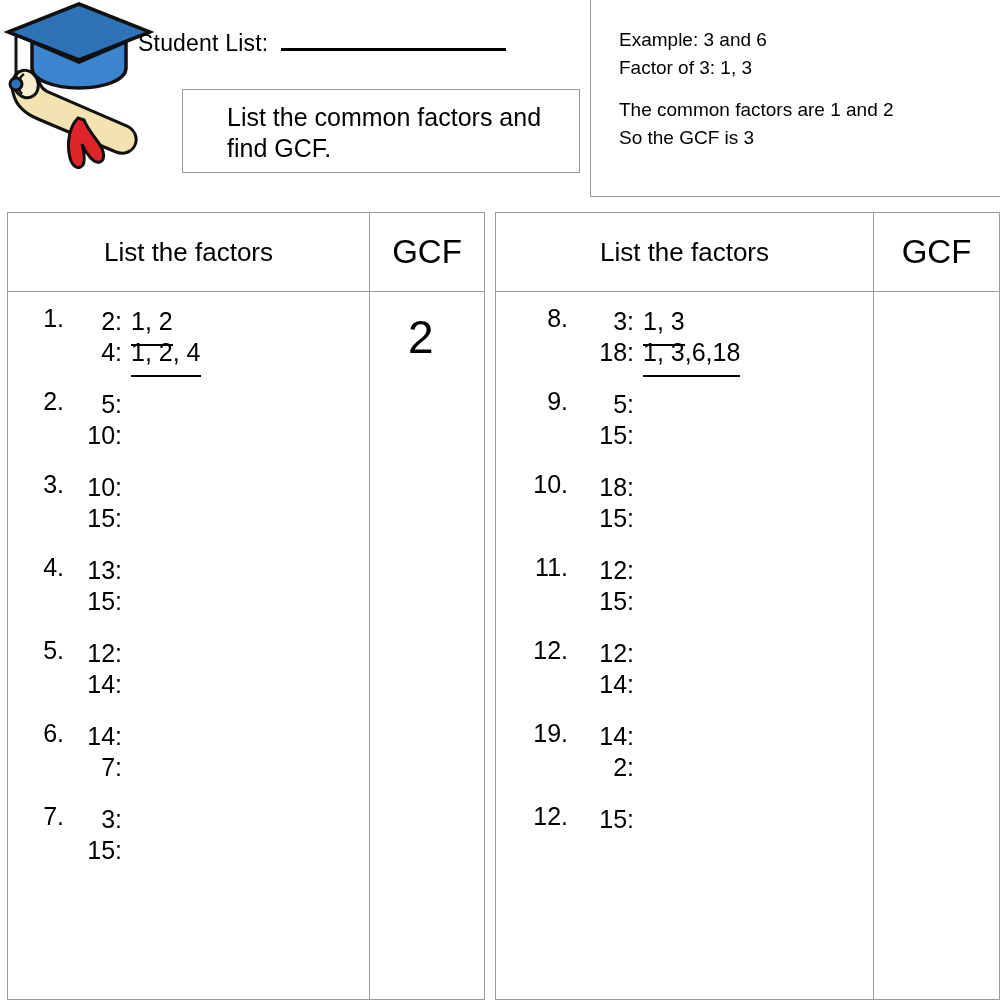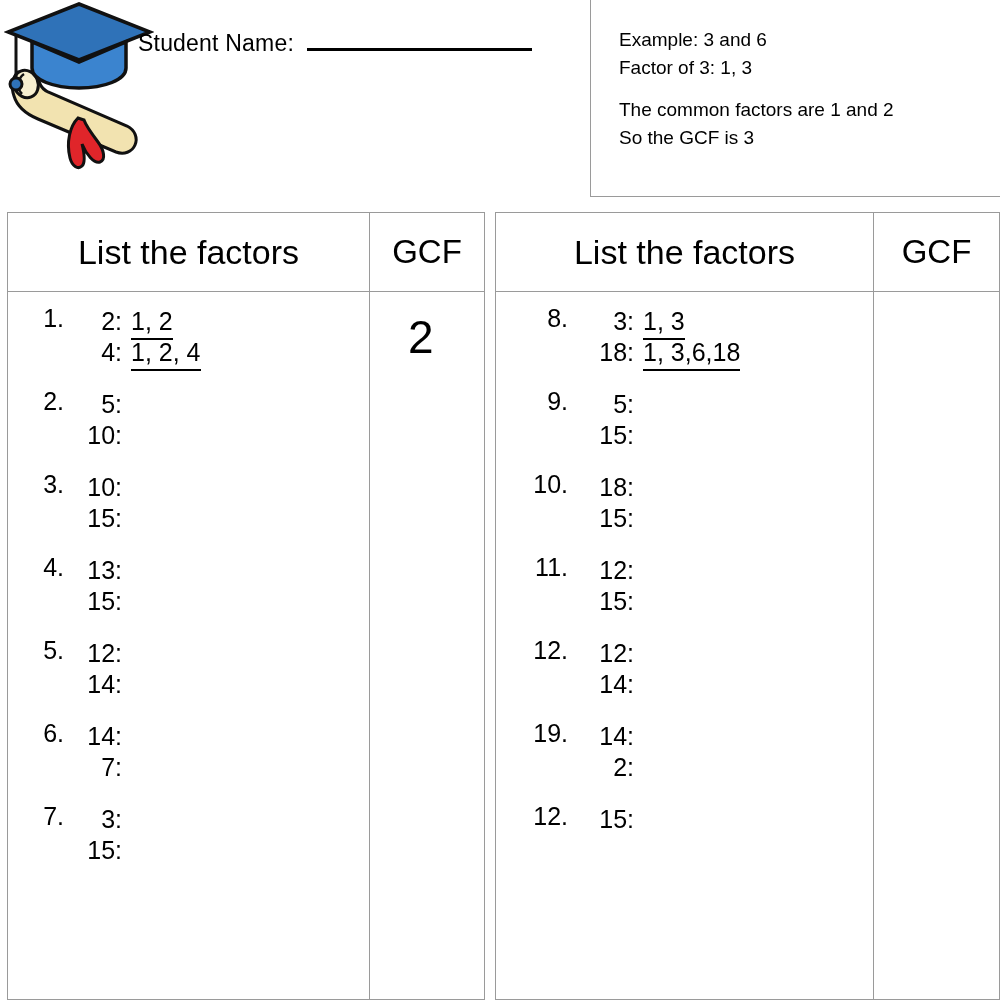--- a/index.html
+++ b/index.html
@@ -102,21 +102,21 @@
     height: 79px;
     border-bottom: 1px solid #9a9a9a;
     box-sizing: border-box;
   }
   .t-head-title {
     position: absolute;
     left: 0; right: 0; top: 0; bottom: 0;
     display: flex;
     align-items: center;
     justify-content: center;
-    font-size: 34px;
+    font-size: 26px;
     font-weight: 400;
   }
   .t-head-gcf {
     position: absolute;
     top: 0; bottom: 0;
     display: flex;
     align-items: center;
     justify-content: center;
     font-size: 33px;
     border-left: 1px solid #9a9a9a;
@@ -166,21 +166,21 @@
   .lbl {
     display: inline-block;
     text-align: right;
     font-size: 25px;
   }
   .ans {
     display: inline-block;
     margin-left: 9px;
     font-size: 25px;
   }
-  .u1 { border-bottom: 2px solid #000; padding-bottom: 1px; }
+  .u1 { border-bottom: 2px solid #000; padding-bottom: 7px; }
 
   
   .left .problems { left: 30px; }
   .left .prob-num { width: 26px; margin-right: 6px; }
   .left .lbl { width: 52px; }
 
   
   .right .problems { left: 10px; }
   .right .prob-num { width: 62px; margin-right: 8px; }
   .right .lbl { width: 58px; }
@@ -211,24 +211,27 @@
       <g>
         <path d="M75 2 L146 30 L75 58 L4 30 Z" fill="#2f72b8" stroke="#111" stroke-width="3.5"></path>
         <path d="M28 40 L28 66 C28 78 50 86 75 86 C100 86 122 78 122 66 L122 40 L75 60 Z" fill="#3b84cf" stroke="#111" stroke-width="3.5"></path>
         <path d="M12 34 L12 78" stroke="#111" stroke-width="3"></path>
         <circle cx="12" cy="82" r="6" fill="#2f72b8" stroke="#111" stroke-width="3"></circle>
       </g>
     </svg>
   </div>
 
   <div class="name-line">
-    <span class="name-label">Student Name:</span>
+    <span class="name-label">Student List:</span>
     <span class="name-blank"></span>
   </div>
 
+  <div class="instruction-box">
+    <div class="instruction-text">List the common factors and find GCF.</div>
+  </div>
 
   <div class="example-box">
     <div class="example-inner">
       <div>Example: 3 and 6</div>
       <div>Factor of 3: 1, 3</div>
       <div class="example-gap"></div>
       <div>The common factors are 1 and 2</div>
       <div>So the GCF is 3</div>
     </div>
   </div>

